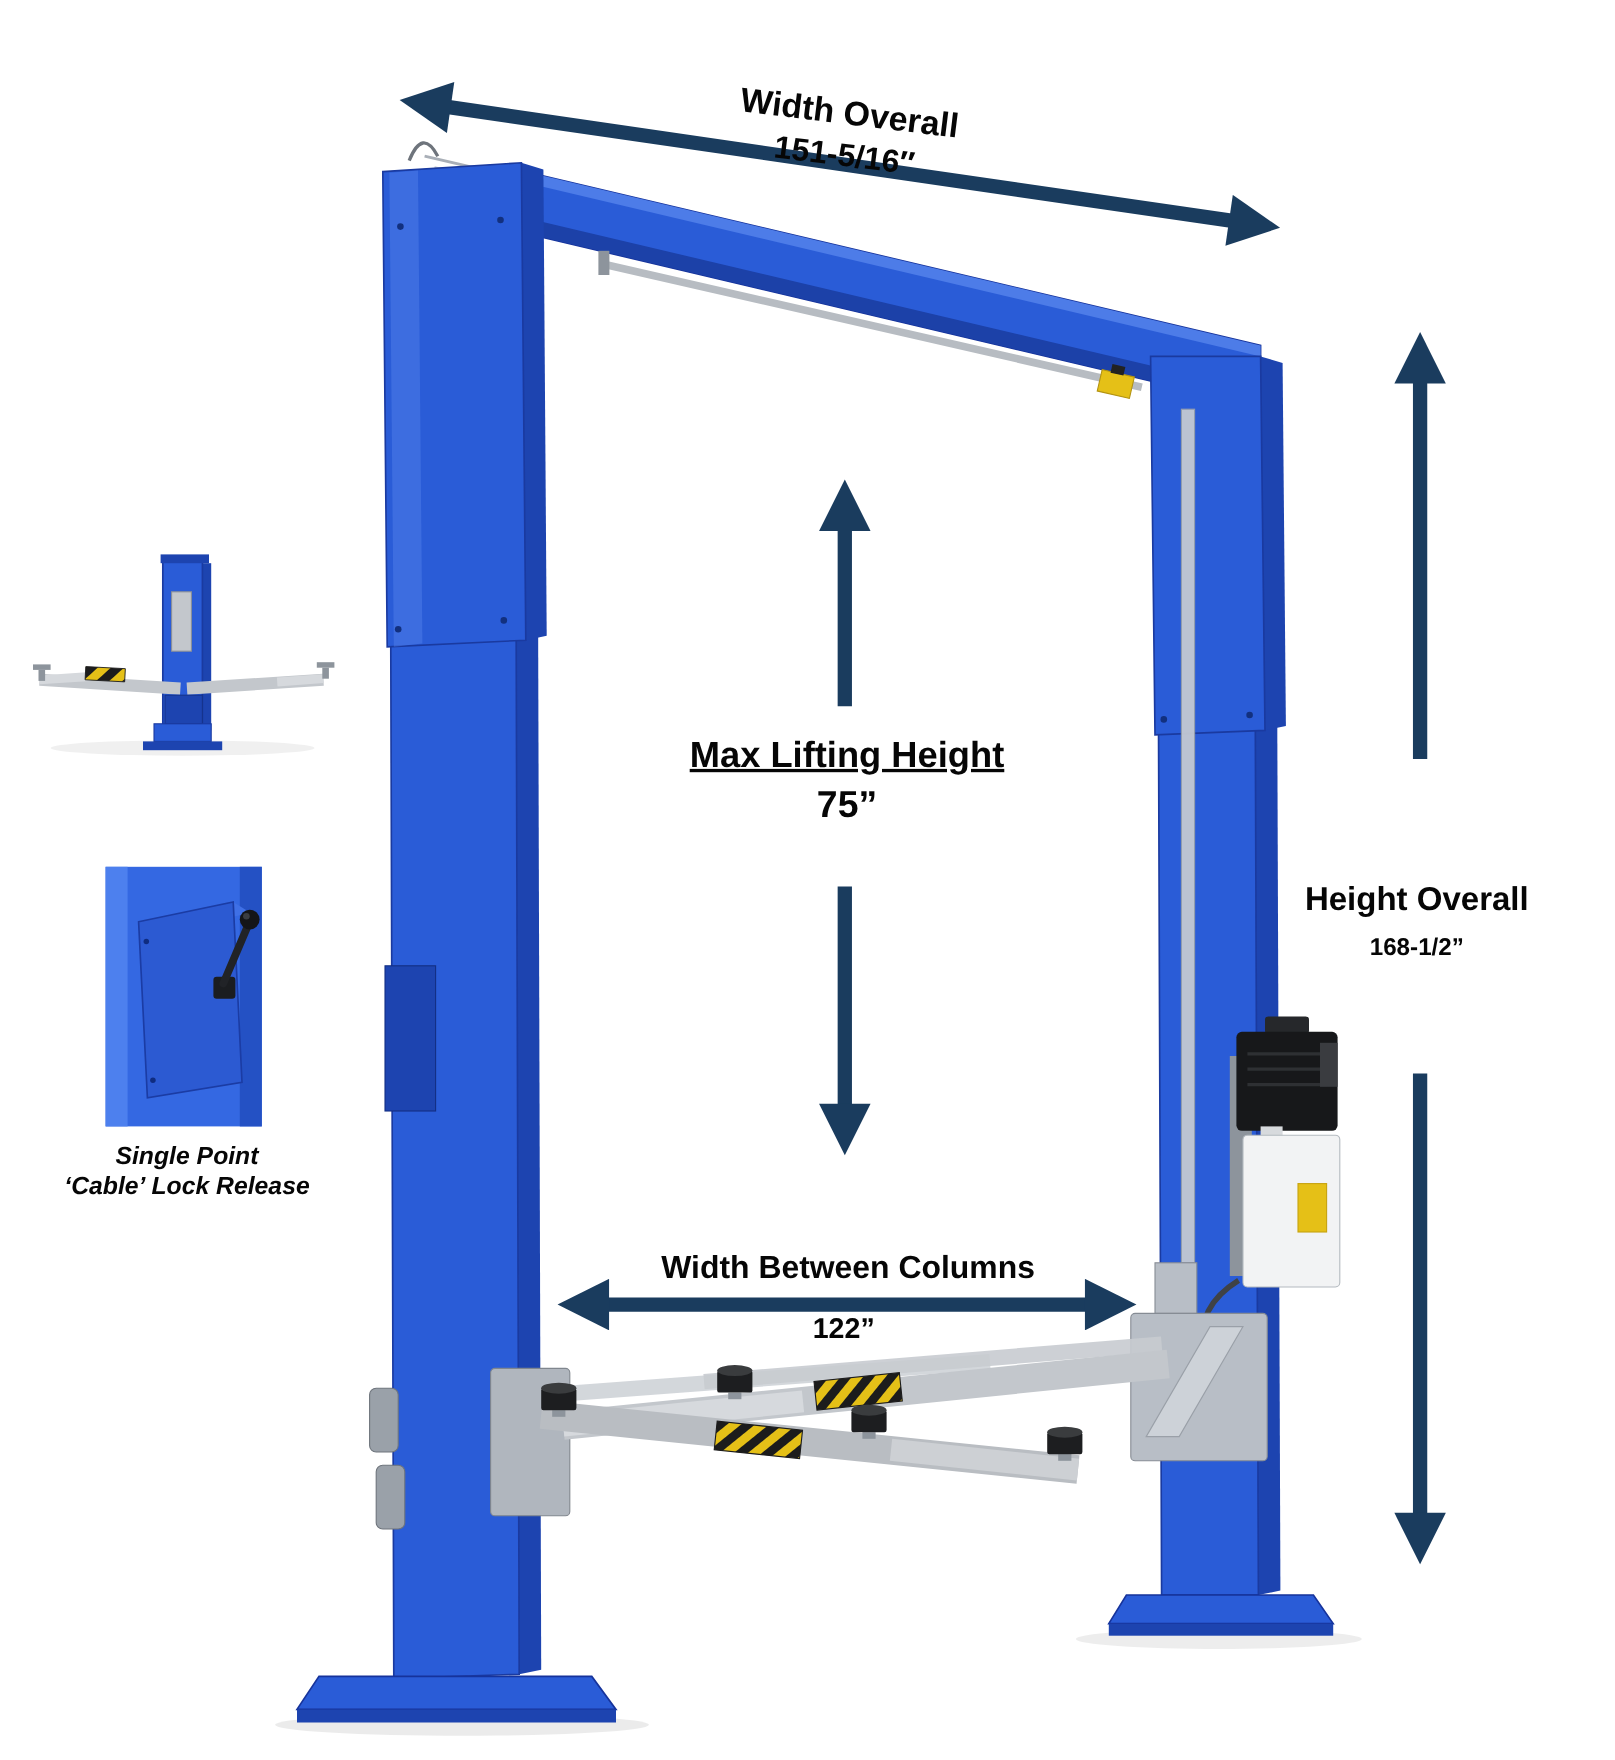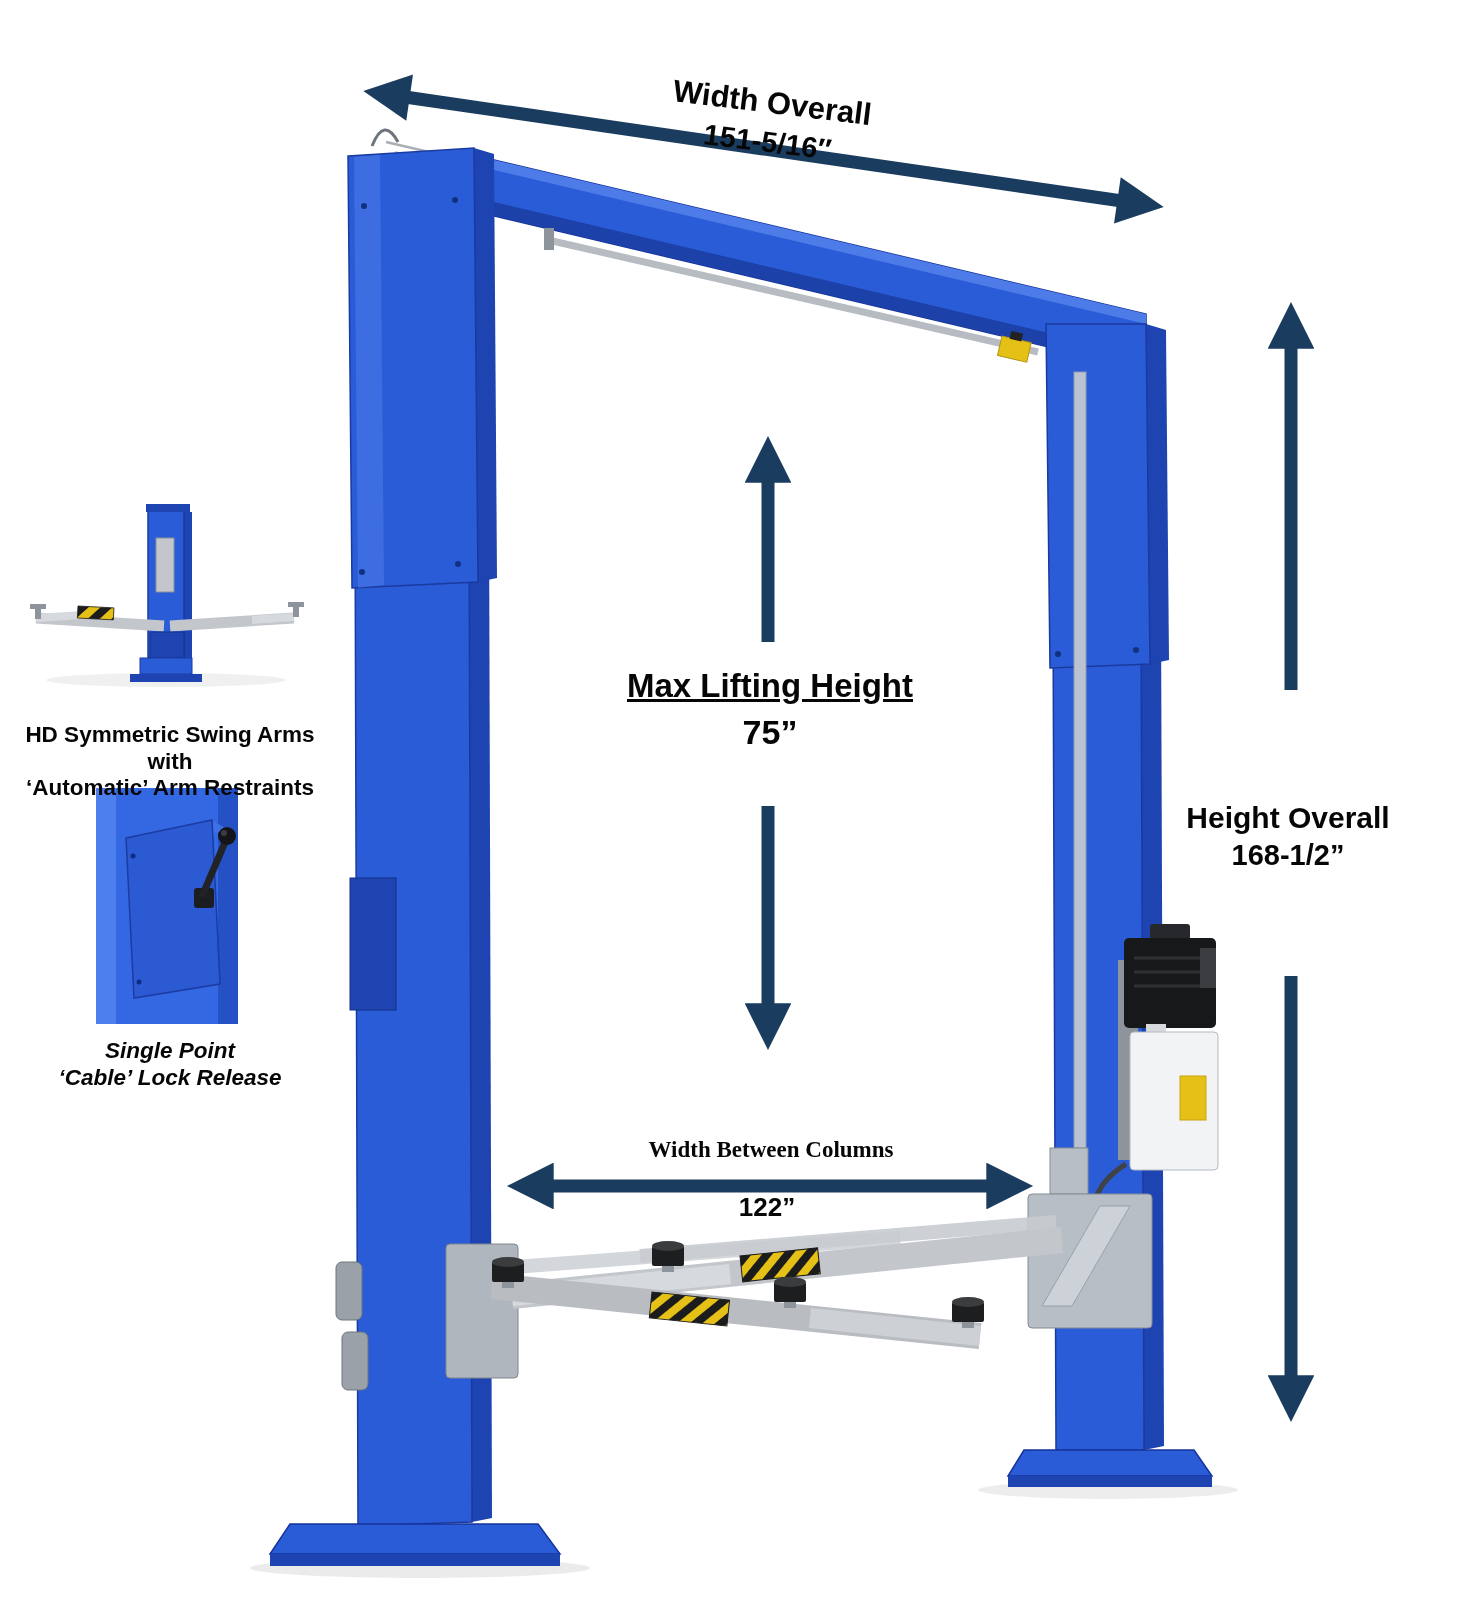--- a/index.html
+++ b/index.html
@@ -24,22 +24,22 @@
   .arrow{stroke:var(--arrow-navy);stroke-width:13;fill:none;}
   .label{position:absolute;text-align:center;color:#060606;font-weight:700;line-height:1.2;}
   .lbl-width-overall{left:550px;top:84px;width:440px;transform:rotate(7deg);}
   .lbl-width-overall .l1{font-size:31px;}
   .lbl-width-overall .l2{font-size:29px;margin-top:4px;}
   .lbl-max-lift{left:545px;top:666px;width:450px;}
   .lbl-max-lift .l1{font-size:33px;text-decoration:underline;}
   .lbl-max-lift .l2{font-size:34px;margin-top:6px;}
   .lbl-height-overall{left:1108px;top:800px;width:360px;text-align:center;}
   .lbl-height-overall .l1{font-size:30px;}
-  .lbl-height-overall .l2{font-size:29px;margin-top:2px;}
-  .lbl-width-between .l1{font-size:23px;font-family:Liberation Serif, serif;}
+  .lbl-height-overall .l2{font-size:22px;margin-top:12px;}
+  .lbl-width-between .l1{font-size:29px;}
   .lbl-wbc-top{left:556px;top:1136px;width:430px;}
   .lbl-wbc-bottom{left:552px;top:1192px;width:430px;font-size:26px;}
   .lbl-swing-caption{left:0px;top:722px;width:340px;font-size:22.5px;line-height:1.18;}
   .lbl-lock-caption{left:30px;top:1038px;width:280px;font-size:22.5px;line-height:1.18;font-style:italic;}
 </style>
 </head>
 <body>
 
 <div id="canvas">
 
@@ -231,23 +231,19 @@
   <div class="label lbl-height-overall">
     <div class="l1">Height Overall</div>
     <div class="l2">168-1/2”</div>
   </div>
 
   <div class="label lbl-width-between lbl-wbc-top">
     <div class="l1">Width Between Columns</div>
   </div>
   <div class="label lbl-wbc-bottom">122”</div>
 
-  <div class="label lbl-swing-caption">
-    <div>HD Symmetric Swing Arms with</div>
-    <div>‘Automatic’ Arm Restraints</div>
-  </div>
 
   <div class="label lbl-lock-caption">
     <div>Single Point</div>
     <div>‘Cable’ Lock Release</div>
   </div>
 
 </div>
 
 </body></html>

